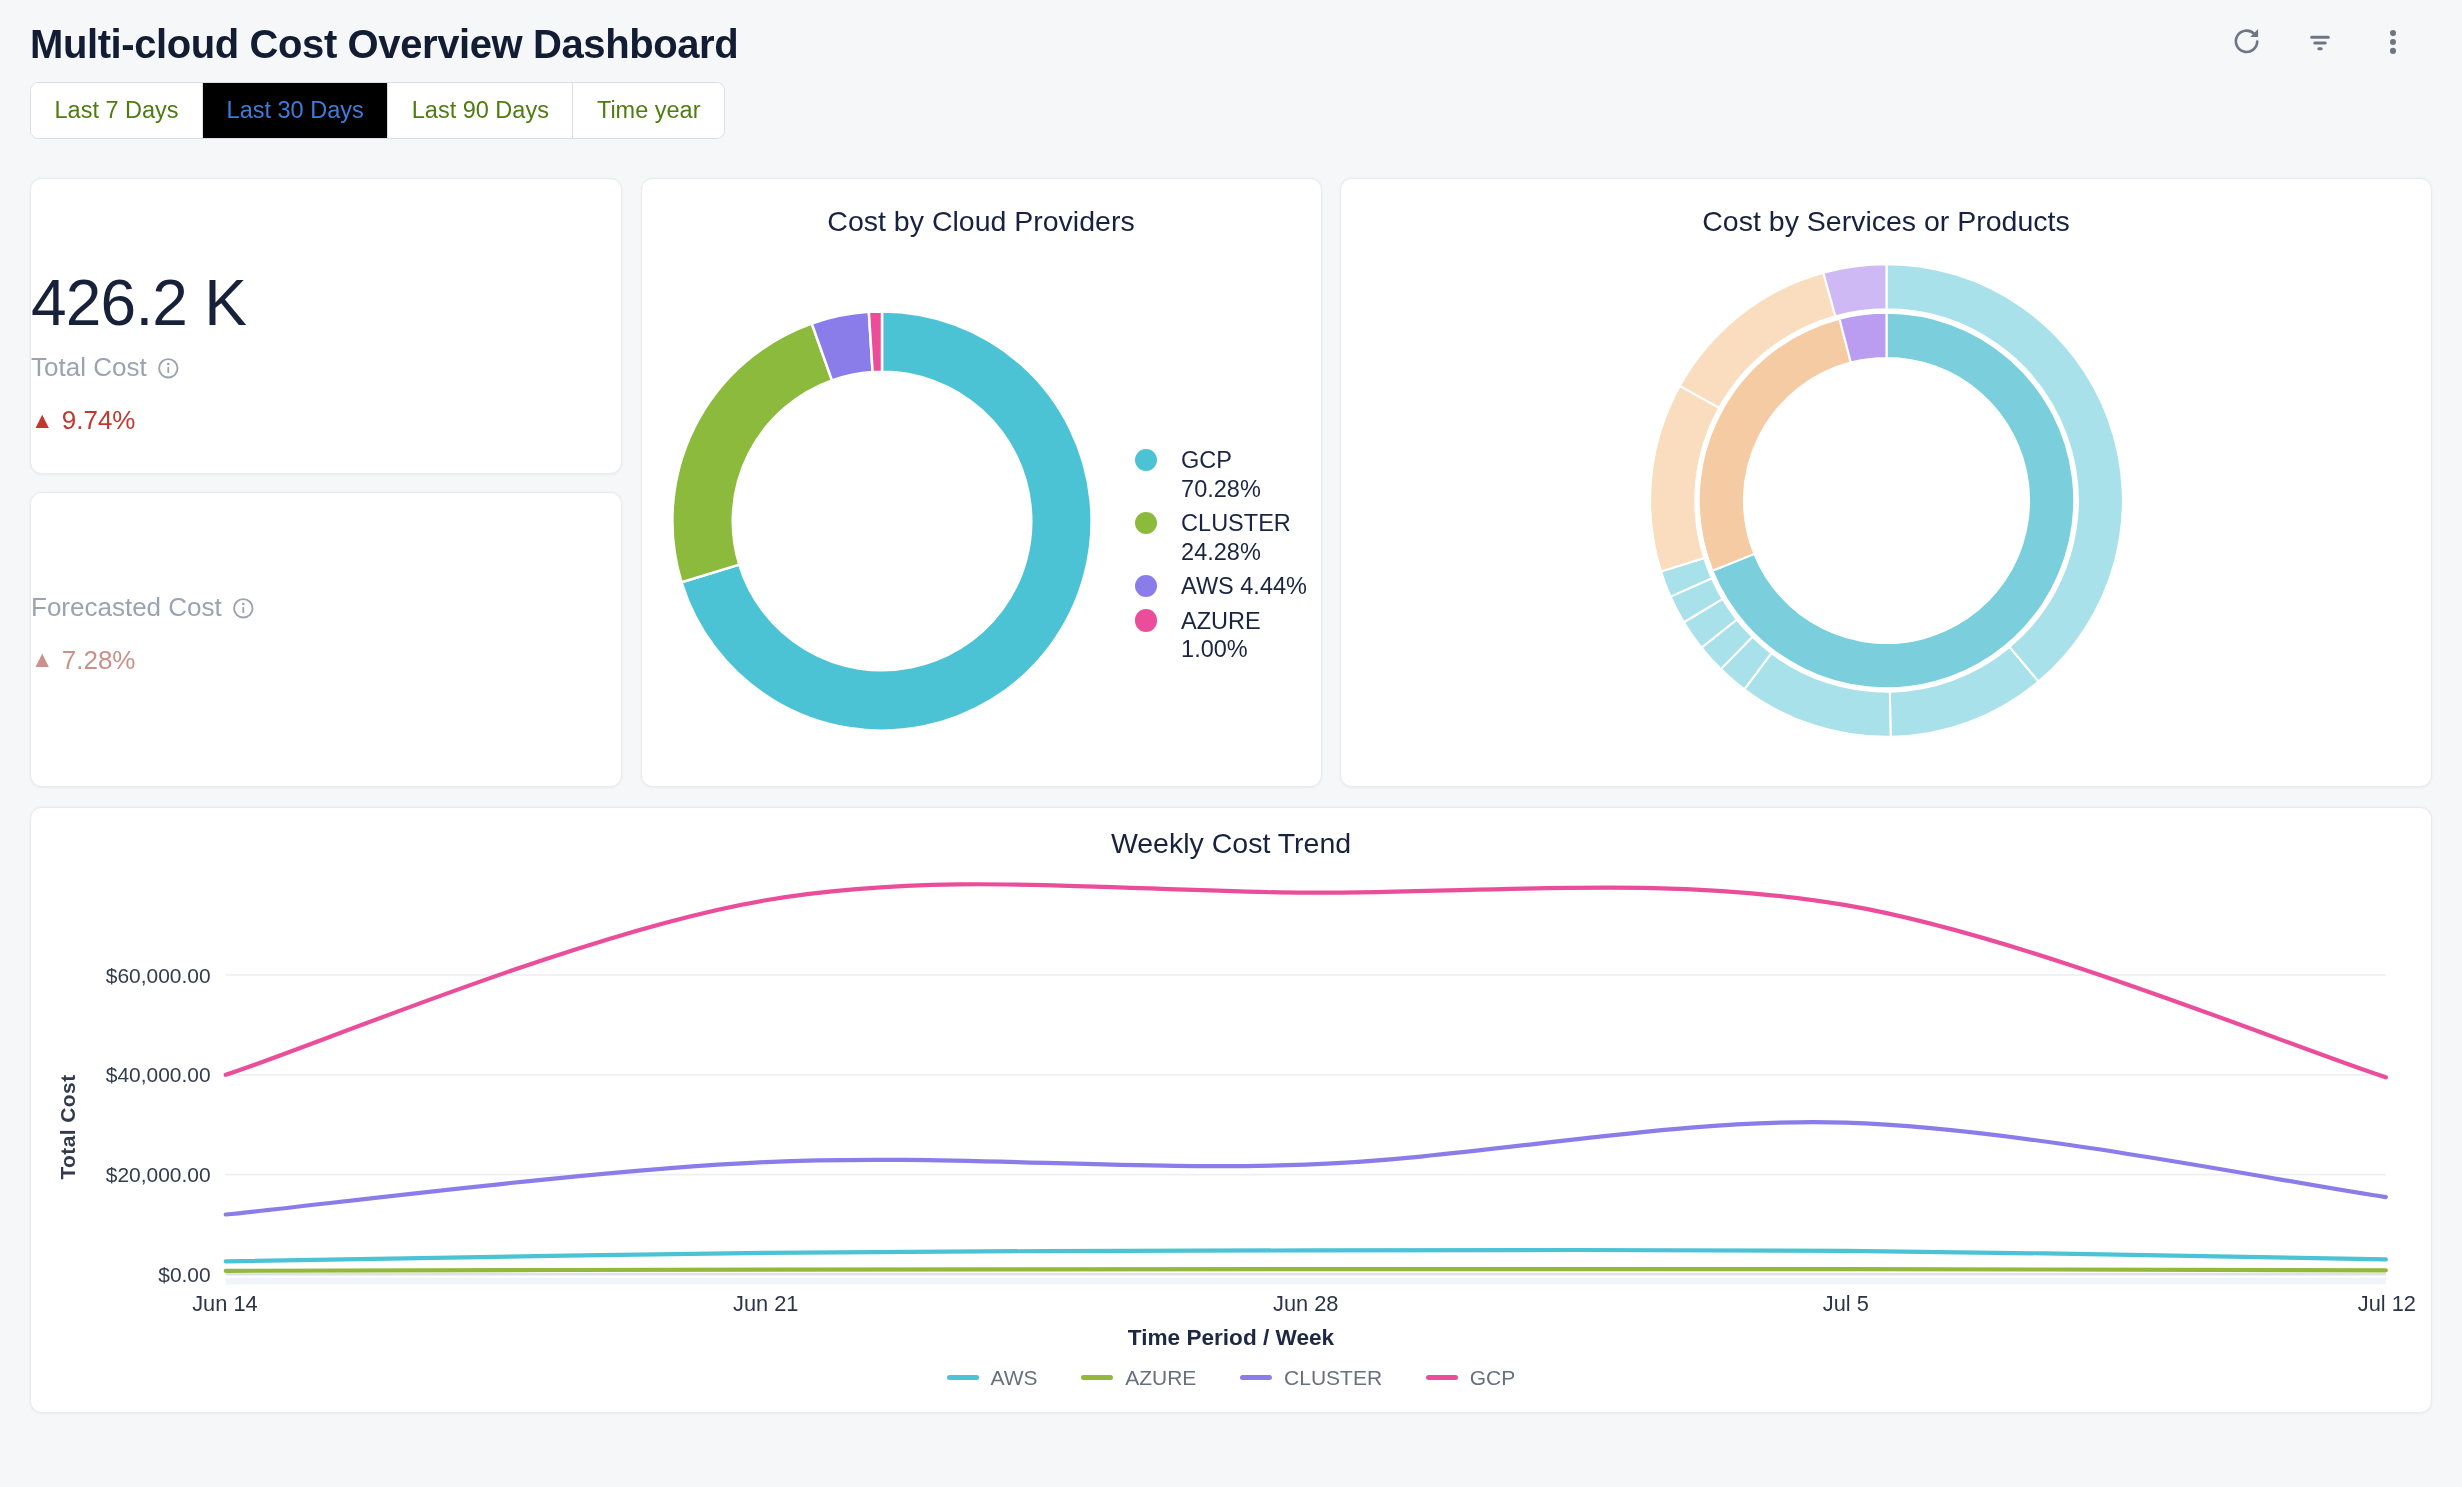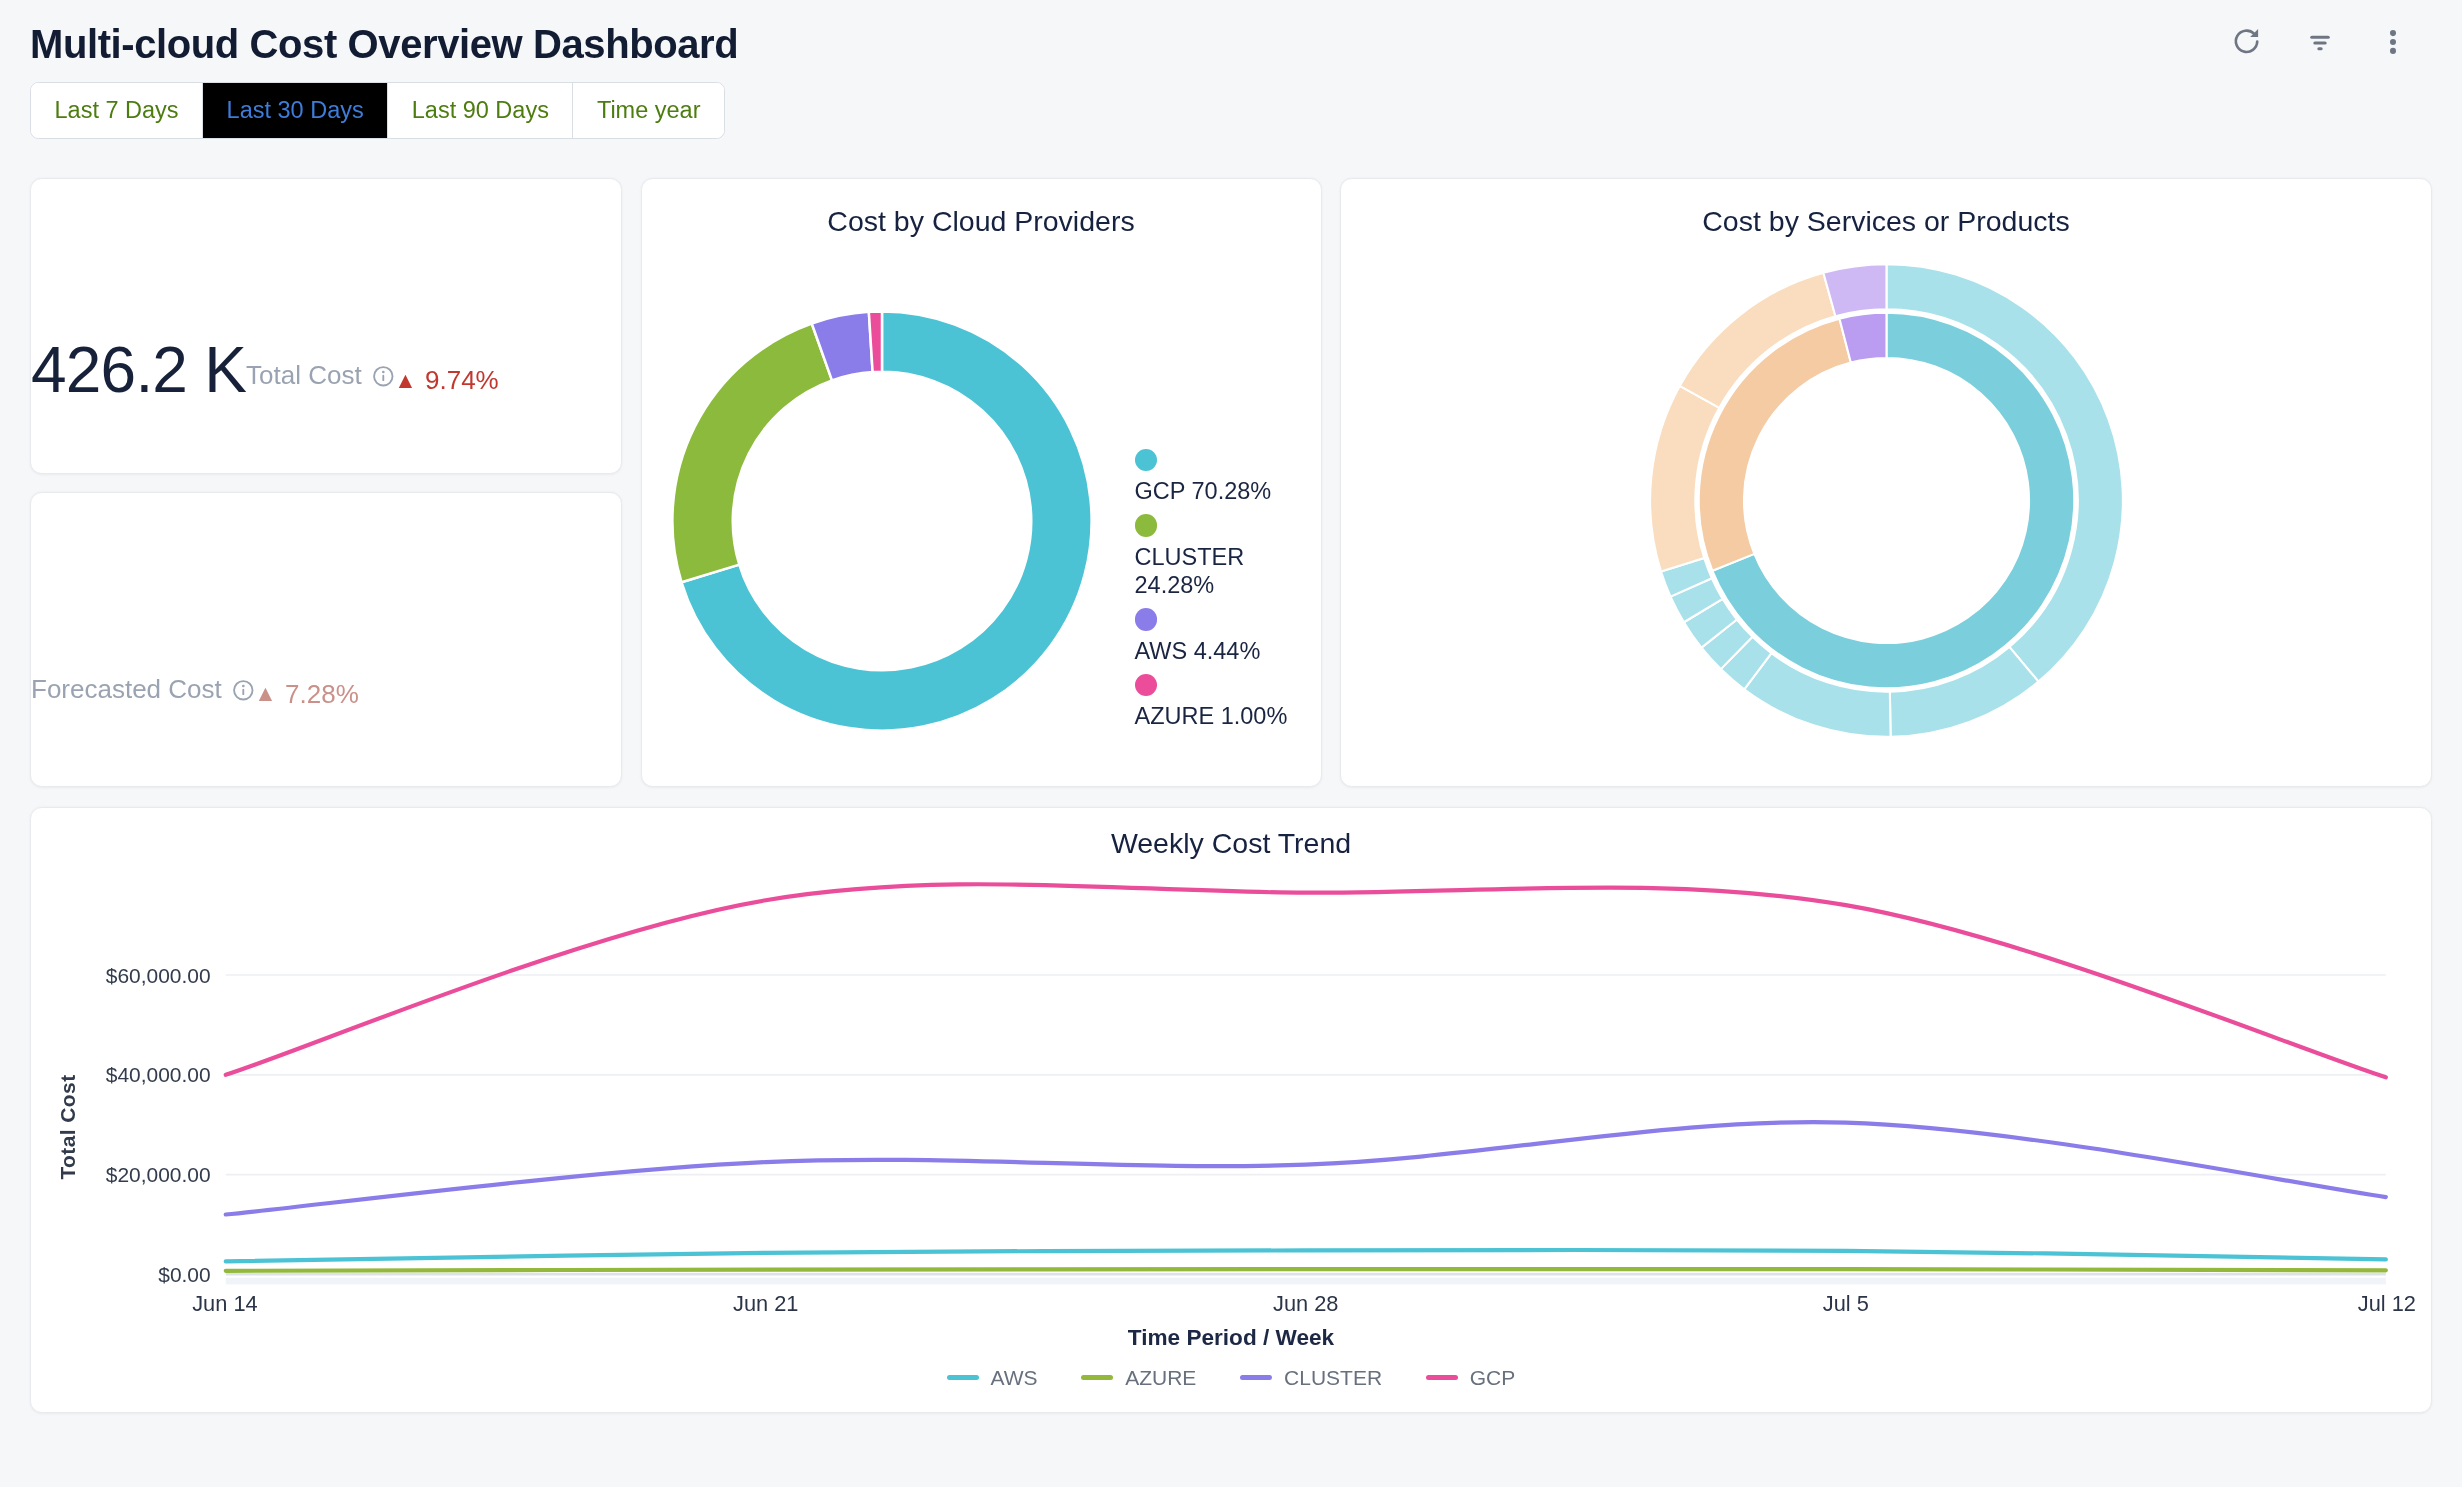--- a/index.html
+++ b/index.html
@@ -27,33 +27,33 @@
     border-right:0.8px solid #d9dde4;height:55px;padding:0 23.5px;cursor:pointer;white-space:nowrap;
   }
   .seg button:last-child{border-right:none;}
   .seg button.selected{background:#000000;color:#3d7cd8;}
 
   
   .card{background:#fff;border:0.8px solid #e8eaee;border-radius:11.7px;box-shadow:0 0.8px 2.5px rgba(16,24,40,.05);box-sizing:border-box;}
   .top-grid{display:grid;grid-template-columns:592px 681px 1fr;gap:18.5px;margin-top:39px;height:609px;}
   .stats-col{display:grid;grid-template-rows:1fr 1fr;gap:18.5px;}
 
-  .stat-card{display:flex;align-items:center;padding-top:87px;}
+  .stat-card{display:flex;flex-direction:column;align-items:flex-start;padding-top:87px;}
   .stat-value{font-size:64px;font-weight:500;color:#17213a;line-height:74px;letter-spacing:-0.8px;}
   .stat-label{margin-top:11.7px;display:flex;align-items:center;gap:10px;font-size:26px;color:#9aa3b1;}
   .stat-label svg{display:block;margin-top:1.7px;}
   .stat-delta{margin-top:22px;font-size:26px;display:flex;align-items:center;gap:8.4px;}
   .stat-delta .arrow{font-size:22.6px;}
 
   .chart-card{position:relative;}
   .chart-title{padding-top:25px;text-align:center;font-size:28.5px;font-weight:500;color:#16223f;line-height:35px;}
 
   .donut-svg{position:absolute;left:22.6px;top:124px;}
   .donut-legend{position:absolute;left:493px;top:267px;width:179px;}
-  .legend-item{display:flex;align-items:flex-start;gap:6px;margin-bottom:5.9px;cursor:pointer;flex-direction:column;}
+  .legend-item{display:flex;align-items:flex-start;gap:24px;margin-bottom:5.9px;cursor:pointer;}
   .legend-dot{flex:0 0 auto;width:22.6px;height:22.6px;border-radius:50%;margin-top:2.5px;}
   .legend-item-text{font-size:23.5px;color:#1a2542;line-height:28.5px;}
 
   .sunburst-wrap{display:flex;justify-content:center;}
   .sunburst-svg{margin-top:10px;}
 
   
   .trend-card{margin-top:19.3px;height:606px;position:relative;}
   .trend-svg{display:block;margin-top:5px;}
   .y-axis-title{

